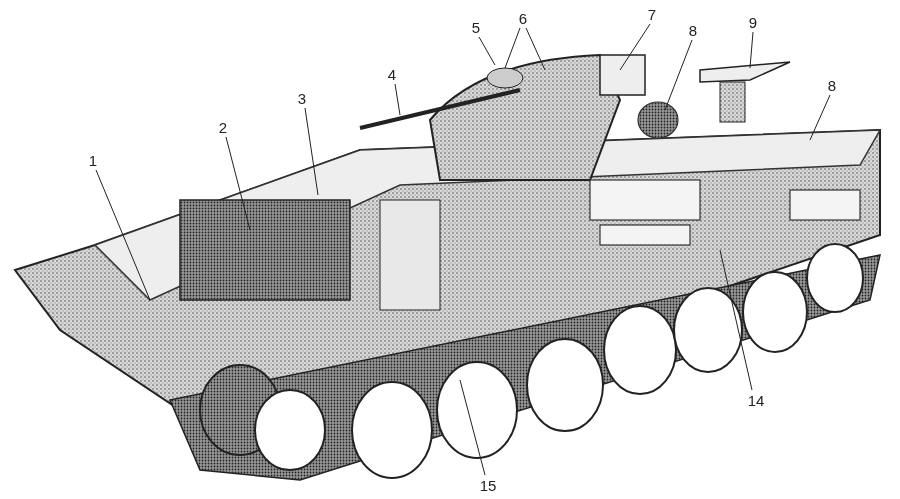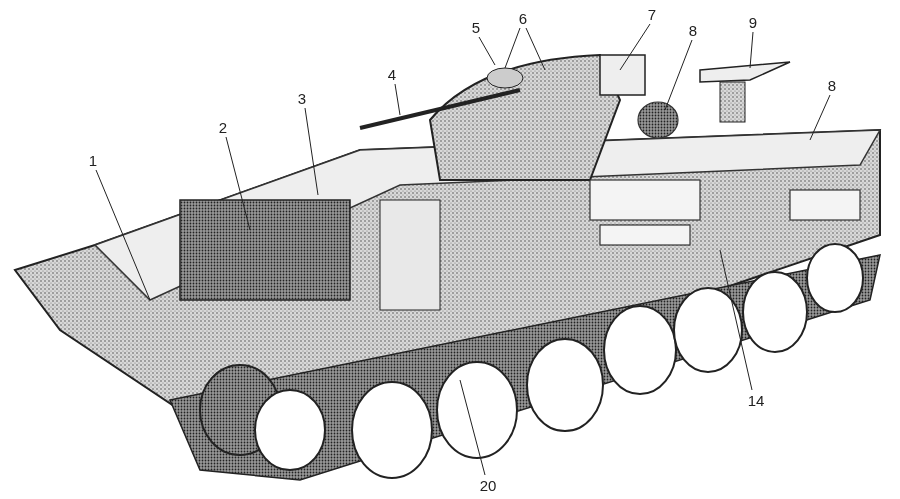--- a/index.html
+++ b/index.html
@@ -91,14 +91,14 @@
   <span class="callout" style="left:223px;top:127px">2</span>
   <span class="callout" style="left:302px;top:98px">3</span>
   <span class="callout" style="left:392px;top:74px">4</span>
   <span class="callout" style="left:476px;top:27px">5</span>
   <span class="callout" style="left:523px;top:18px">6</span>
   <span class="callout" style="left:652px;top:14px">7</span>
   <span class="callout" style="left:693px;top:30px">8</span>
   <span class="callout" style="left:753px;top:22px">9</span>
   <span class="callout" style="left:832px;top:85px">8</span>
   <span class="callout" style="left:756px;top:400px">14</span>
-  <span class="callout" style="left:488px;top:485px">20</span>
+  <span class="callout" style="left:488px;top:485px">15</span>
 </div>
 
 </body></html>

